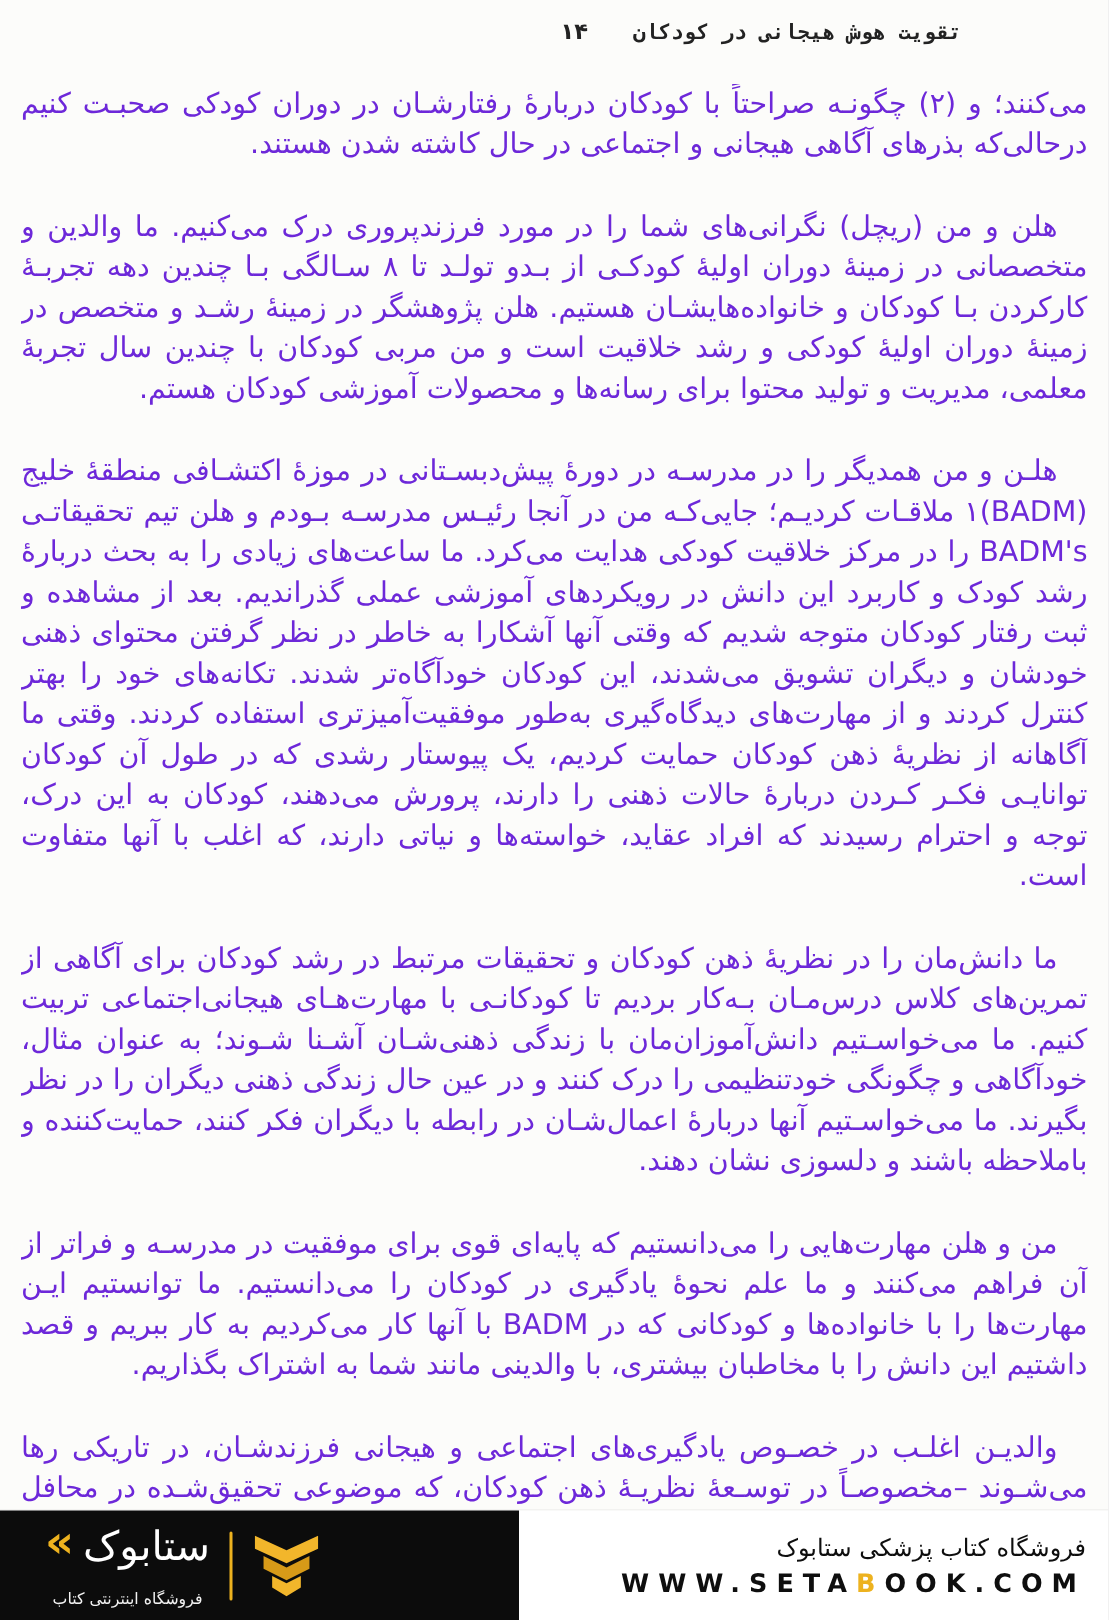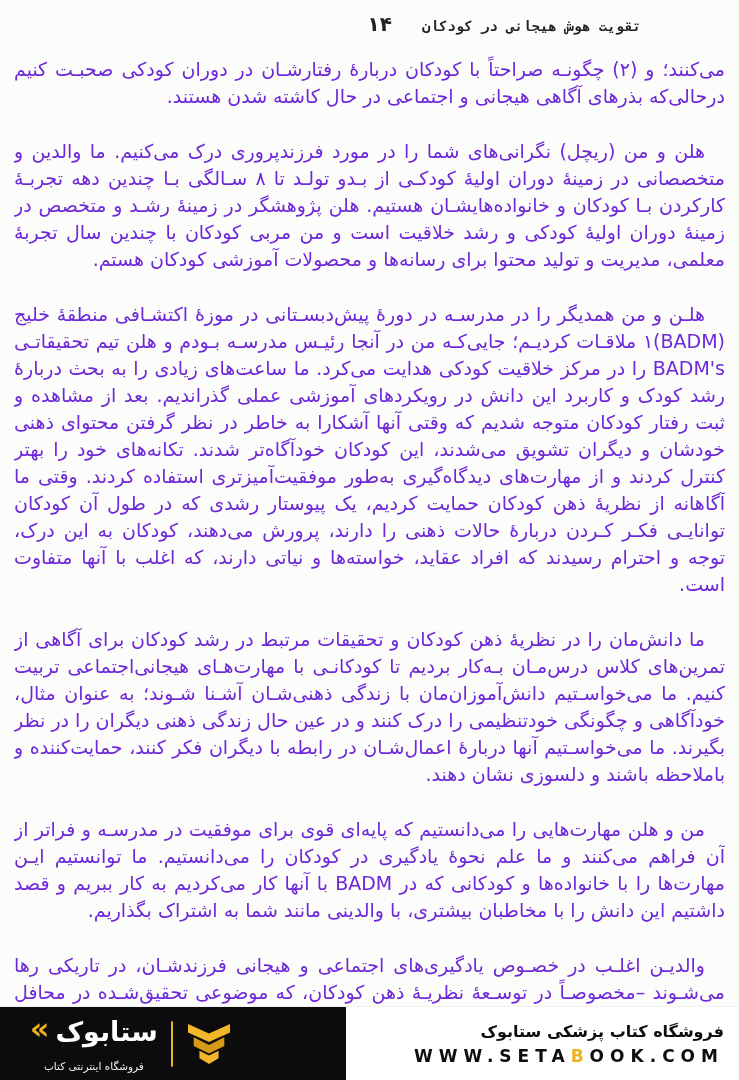--- a/index.html
+++ b/index.html
@@ -20,21 +20,21 @@
     top: 12px;
     right: 98px;
     direction: rtl;
     display: flex;
     align-items: baseline;
     gap: 30px;
     font-weight: bold;
     color: #222;
   }
   .running-title { font-size: 14px; letter-spacing: 0; font-family: Liberation Mono, monospace; }
-  .page-number { font-size: 20px; }
+  .page-number { font-size: 15px; }
   
   .body-text {
     position: absolute;
     top: 56px;
     left: 14px;
     right: 14px;
     bottom: 0;
     direction: rtl;
     text-align: justify;
     font-size: 19px;
@@ -67,21 +67,21 @@
   .logo-chevrons {
     color: var(--accent, #EDB21F);
     font-size: 30px;
     font-weight: bold;
     line-height: 1;
     transform: translateY(-2px);
   }
   .logo-wordmark {
     color: #ffffff;
     font-size: 27px;
-    font-weight: bold;
+    font-weight: normal;
     letter-spacing: 0.5px;
     direction: rtl;
   }
   .logo-tagline {
     color: #f2f2f2;
     font-size: 10.5px;
     letter-spacing: 0.5px;
     margin-top: 13px;
     direction: rtl;
   }
@@ -97,21 +97,21 @@
     display: flex;
     flex-direction: column;
     align-items: flex-end;
     justify-content: center;
     padding-right: 15px;
     gap: 5px;
   }
   .store-line {
     direction: rtl;
     font-size: 16px;
-    font-weight: bold;
+    font-weight: normal;
     color: #0e0e0e;
   }
   .website-line {
     direction: ltr;
     font-size: 17px;
     font-weight: bold;
     letter-spacing: 6px;
     color: #0e0e0e;
     white-space: nowrap;
   }

